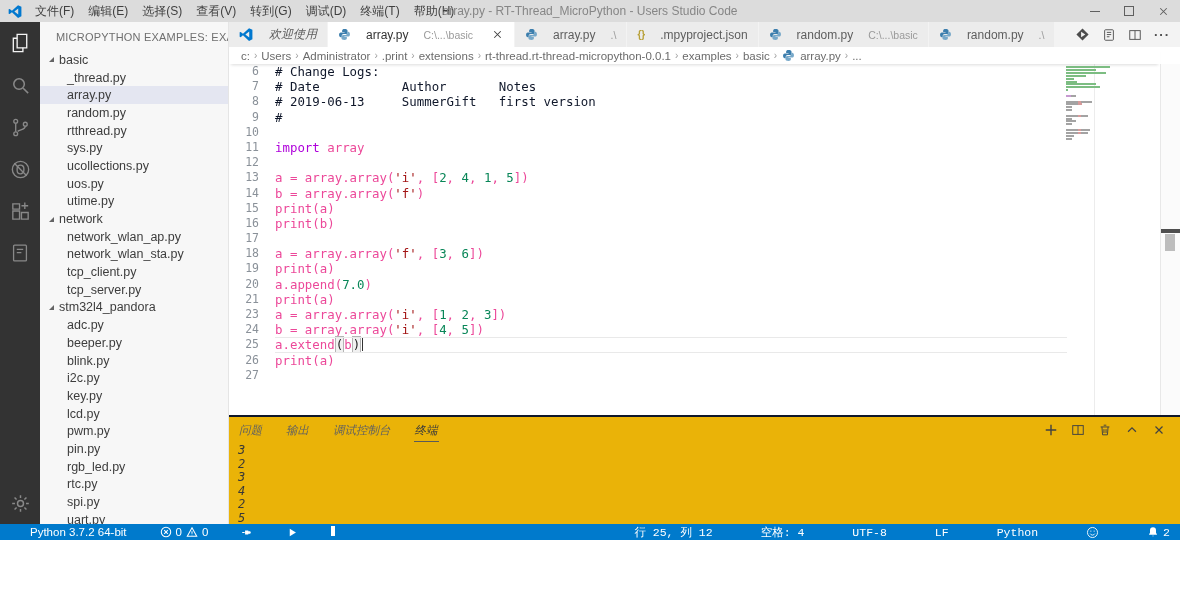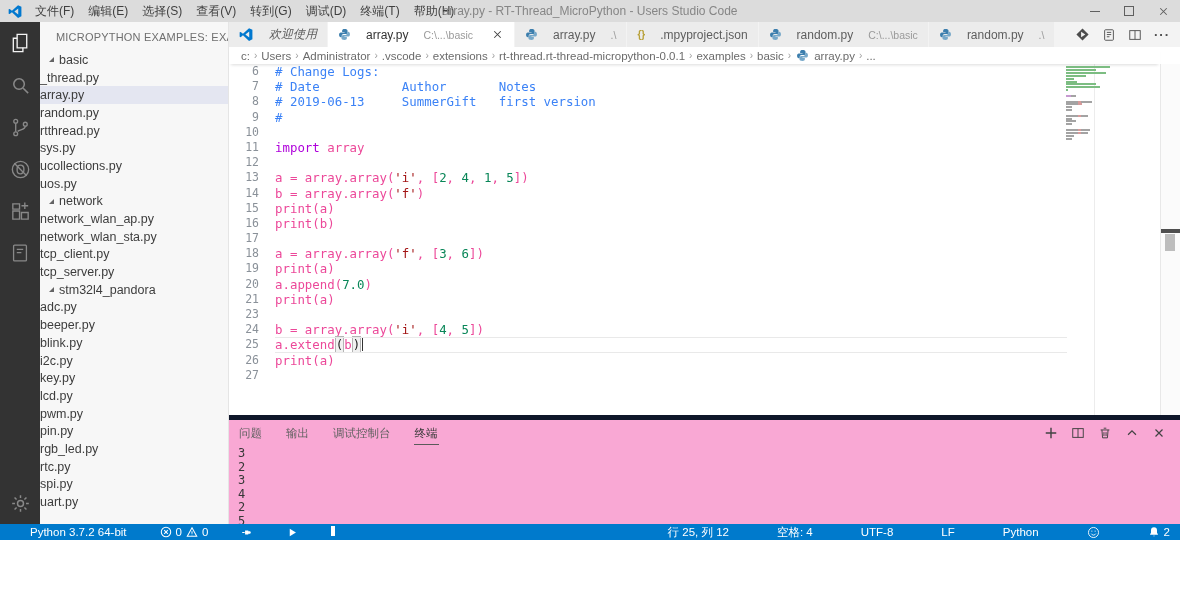--- a/index.html
+++ b/index.html
@@ -26,21 +26,21 @@
   .ab-spacer{flex:1;}
 
   
   .sidebar{position:absolute;left:40px;top:22px;bottom:16px;width:188px;background:#f7f7f7;
            border-right:1px solid #e5e5e5;overflow:hidden;}
   .sidebar-header{height:26px;font-size:11px;color:#6f6f6f;padding:9px 0 0 16px;letter-spacing:.2px;
                   white-space:nowrap;overflow:hidden;}
   .tree{position:absolute;top:29px;left:0;right:0;bottom:0;font-size:12.5px;color:#3d3d3d;}
   .trow{display:flex;align-items:center;height:17.7px;white-space:nowrap;}
   .trow.folder{padding-left:9px;}
-  .trow.file{}
+  .trow.file{padding-left:27px;}
   .trow.selected{background:#e4e6f1;}
   .twisty{width:0;height:0;border-bottom:5px solid #646465;border-left:5px solid transparent;
           margin-right:5px;flex:none;}
 
   
   .tabstrip{position:absolute;left:229px;top:22px;right:0;height:25px;background:#f3f3f3;
             display:flex;overflow:hidden;}
   .tab{display:flex;align-items:center;gap:15px;padding:0 10px;background:#ececec;
        border-right:1px solid #f3f3f3;font-size:12px;color:#5e5e5e;white-space:nowrap;}
   .tab.active{background:#ffffff;color:#333;}
@@ -58,21 +58,21 @@
               white-space:nowrap;overflow:hidden;box-shadow:0 3px 3px -2px rgba(0,0,0,.14);z-index:2;}
   .crumb-sep{color:#9e9e9e;font-size:10px;}
   .crumbicon{display:flex;margin:0 1px;}
 
   
   .code{position:absolute;left:229px;top:64px;width:838px;height:351px;overflow:hidden;
         font-family:"DejaVu Sans Mono","Liberation Mono",monospace;font-size:12.4px;}
   .code-row{display:flex;height:15.2px;line-height:15.2px;white-space:pre;position:relative;}
   .gutter{width:30px;text-align:right;color:#8a9199;flex:none;font-size:11.5px;}
   .codetext{padding-left:16px;}
-  .tk-c{color:#3b82f6;}
+  .tk-c{color:#0f172a;}
   .tk-k{color:#af00db;}
   .tk-s{color:#a31515;}
   .tk-n{color:#098658;}
   .tk-p{color:#ec4899;}
   .tk-b{color:#1e1e1e;border:1px solid #b4b4b4;background:rgba(175,175,175,.18);margin:-1px 0;}
   .active-line{position:absolute;left:46px;right:0;top:0;bottom:0;border-top:1px solid #e9e9e9;
                border-bottom:1px solid #e9e9e9;pointer-events:none;}
   .cursor{display:inline-block;width:1px;height:13px;background:#333;vertical-align:-2px;margin-left:1px;}
 
   
@@ -83,40 +83,40 @@
   .mm-p{background:#a3a3a3;}
   .mm-k{background:#c79ad1;}
   .mm-s{background:#d79a9a;}
   .mm-border{position:absolute;left:1094px;top:64px;height:351px;width:1px;background:#ececec;}
   .overview{position:absolute;left:1160px;top:64px;width:20px;height:351px;
             border-left:1px solid #e8e8e8;background:#fbfbfb;}
   .ov-cursor{position:absolute;left:0;right:0;top:165px;height:4px;background:#4f4f4f;}
   .ov-thumb{position:absolute;left:4px;width:10px;top:170px;height:17px;background:#bdbdbd;}
 
   
-  .panel{position:absolute;left:229px;top:415px;right:0;bottom:16px;background:#f9a8d4;
-         border-top:5px solid #0f172a;}
+  .panel{position:absolute;left:229px;top:415px;right:0;bottom:16px;background:#eab308;
+         border-top:2px solid #0f172a;font-style:italic;}
   .panel-header{display:flex;align-items:center;height:25px;padding-left:9px;}
   .panel-tab{font-size:11.5px;color:#616161;margin-right:22px;padding:5px 1px 3px;}
   .panel-tab.active{color:#3b3b3b;border-bottom:1px solid #5a5a5a;}
   .panel-right{margin-left:auto;display:flex;align-items:center;gap:13px;padding-right:14px;}
   .term-select{display:flex;align-items:center;border:1px solid #c8c8c8;background:#fff;height:19px;
                padding:0 7px;font-size:11px;color:#5f5f5f;width:126px;justify-content:space-between;}
   .caret{font-size:8px;color:#555;}
   .panel-action{display:flex;color:#424242;}
   .terminal{position:absolute;left:9px;top:27px;right:4px;bottom:0;color:#383838;white-space:pre;
             font-family:"DejaVu Sans Mono","Liberation Mono",monospace;font-size:12px;line-height:13.6px;}
   .term-cursor{display:inline-block;width:7px;height:11px;border:1px solid #4d4d4d;vertical-align:-1px;
                margin-left:5px;}
 
   
   .statusbar{position:absolute;left:0;right:0;bottom:0;height:16px;background:#007acc;color:#fff;
              display:flex;align-items:center;font-size:11.5px;padding:0 10px;z-index:10;}
   .sb-left{display:flex;gap:13px;align-items:center;}
-  .sb-right{margin-left:auto;display:flex;gap:28px;align-items:center;}
+  .sb-right{margin-left:auto;display:flex;gap:28px;align-items:center;font-family:Liberation Mono, monospace;}
   .sb-item{display:flex;align-items:center;gap:4px;white-space:nowrap;padding-left:20px;}
   .stopbar{width:4px;height:10px;background:#fff;display:inline-block;}
 </style>
 </head>
 <body>
 
 <div id="root">
 
   <header class="titlebar">
     <span class="logo icon">
@@ -224,20 +224,23 @@
         </div>
         <div class="trow file">
           <span class="tlabel">sys.py</span>
         </div>
         <div class="trow file">
           <span class="tlabel">ucollections.py</span>
         </div>
         <div class="trow file">
           <span class="tlabel">uos.py</span>
         </div>
+        <div class="trow file">
+          <span class="tlabel">utime.py</span>
+        </div>
         <div class="trow folder">
           <span class="twisty"></span>
           <span class="tlabel">network</span>
         </div>
         <div class="trow file">
           <span class="tlabel">network_wlan_ap.py</span>
         </div>
         <div class="trow file">
           <span class="tlabel">network_wlan_sta.py</span>
         </div>
@@ -374,21 +377,21 @@
       </span>
     </div>
 
   <nav class="breadcrumb" id="breadcrumb">
       <span class="crumb">c:</span>
       <span class="crumb-sep">›</span>
       <span class="crumb">Users</span>
       <span class="crumb-sep">›</span>
       <span class="crumb">Administrator</span>
       <span class="crumb-sep">›</span>
-      <span class="crumb">.vscode</span>
+      <span class="crumb">.print</span>
       <span class="crumb-sep">›</span>
       <span class="crumb">extensions</span>
       <span class="crumb-sep">›</span>
       <span class="crumb">rt-thread.rt-thread-micropython-0.0.1</span>
       <span class="crumb-sep">›</span>
       <span class="crumb">examples</span>
       <span class="crumb-sep">›</span>
       <span class="crumb">basic</span>
       <span class="crumb-sep">›</span>
       <span class="crumbicon icon">
@@ -412,21 +415,21 @@
       <div class="code-row"><span class="gutter">12</span><span class="codetext"></span></div>
       <div class="code-row"><span class="gutter">13</span><span class="codetext"><span class="tk-p">a = array.array(</span><span class="tk-s">'i'</span><span class="tk-p">, [</span><span class="tk-n">2</span><span class="tk-p">, </span><span class="tk-n">4</span><span class="tk-p">, </span><span class="tk-n">1</span><span class="tk-p">, </span><span class="tk-n">5</span><span class="tk-p">])</span></span></div>
       <div class="code-row"><span class="gutter">14</span><span class="codetext"><span class="tk-p">b = array.array(</span><span class="tk-s">'f'</span><span class="tk-p">)</span></span></div>
       <div class="code-row"><span class="gutter">15</span><span class="codetext"><span class="tk-p">print(a)</span></span></div>
       <div class="code-row"><span class="gutter">16</span><span class="codetext"><span class="tk-p">print(b)</span></span></div>
       <div class="code-row"><span class="gutter">17</span><span class="codetext"></span></div>
       <div class="code-row"><span class="gutter">18</span><span class="codetext"><span class="tk-p">a = array.array(</span><span class="tk-s">'f'</span><span class="tk-p">, [</span><span class="tk-n">3</span><span class="tk-p">, </span><span class="tk-n">6</span><span class="tk-p">])</span></span></div>
       <div class="code-row"><span class="gutter">19</span><span class="codetext"><span class="tk-p">print(a)</span></span></div>
       <div class="code-row"><span class="gutter">20</span><span class="codetext"><span class="tk-p">a.append(</span><span class="tk-n">7.0</span><span class="tk-p">)</span></span></div>
       <div class="code-row"><span class="gutter">21</span><span class="codetext"><span class="tk-p">print(a)</span></span></div>
-      <div class="code-row"><span class="gutter">23</span></div>
+      <div class="code-row"><span class="gutter">23</span><span class="codetext"><span class="tk-p">a = array.array(</span><span class="tk-s">'i'</span><span class="tk-p">, [</span><span class="tk-n">1</span><span class="tk-p">, </span><span class="tk-n">2</span><span class="tk-p">, </span><span class="tk-n">3</span><span class="tk-p">])</span></span></div>
       <div class="code-row"><span class="gutter">24</span><span class="codetext"><span class="tk-p">b = array.array(</span><span class="tk-s">'i'</span><span class="tk-p">, [</span><span class="tk-n">4</span><span class="tk-p">, </span><span class="tk-n">5</span><span class="tk-p">])</span></span></div>
       <div class="code-row"><div class="active-line"></div><span class="gutter">25</span><span class="codetext"><span class="tk-p">a.extend</span><span class="tk-b">(</span><span class="tk-p">b</span><span class="tk-b">)</span><span class="cursor"></span></span></div>
       <div class="code-row"><span class="gutter">26</span><span class="codetext"><span class="tk-p">print(a)</span></span></div>
       <div class="code-row"><span class="gutter">27</span><span class="codetext"></span></div>
     </section>
 
   <div class="minimap" id="minimap">
       <div class="mm-row">
         <span class="mm-seg mm-c" style="width: 44px;"></span>
       </div>

